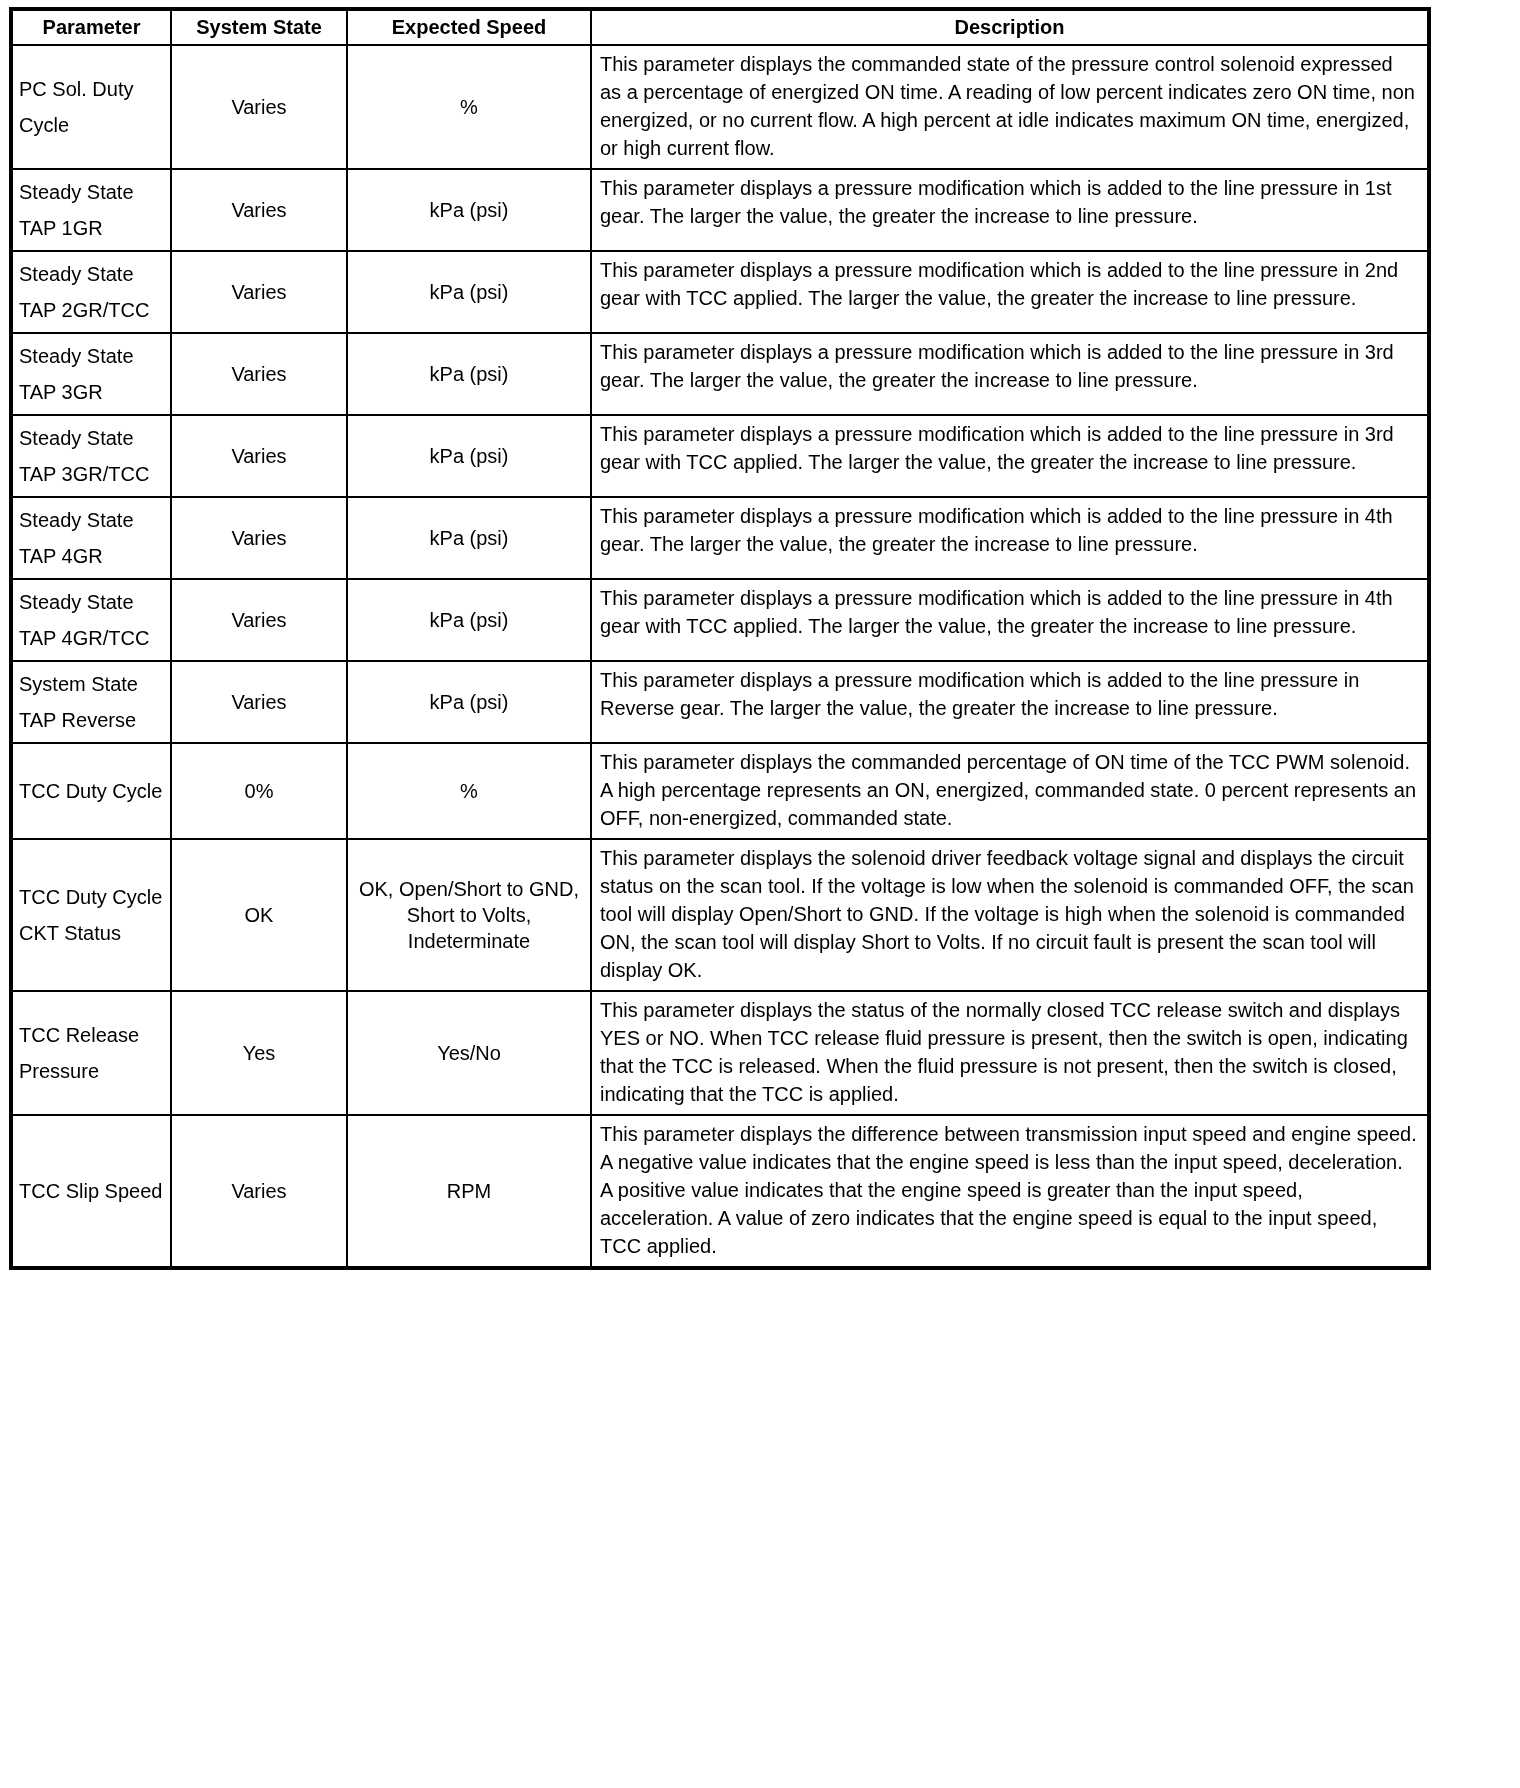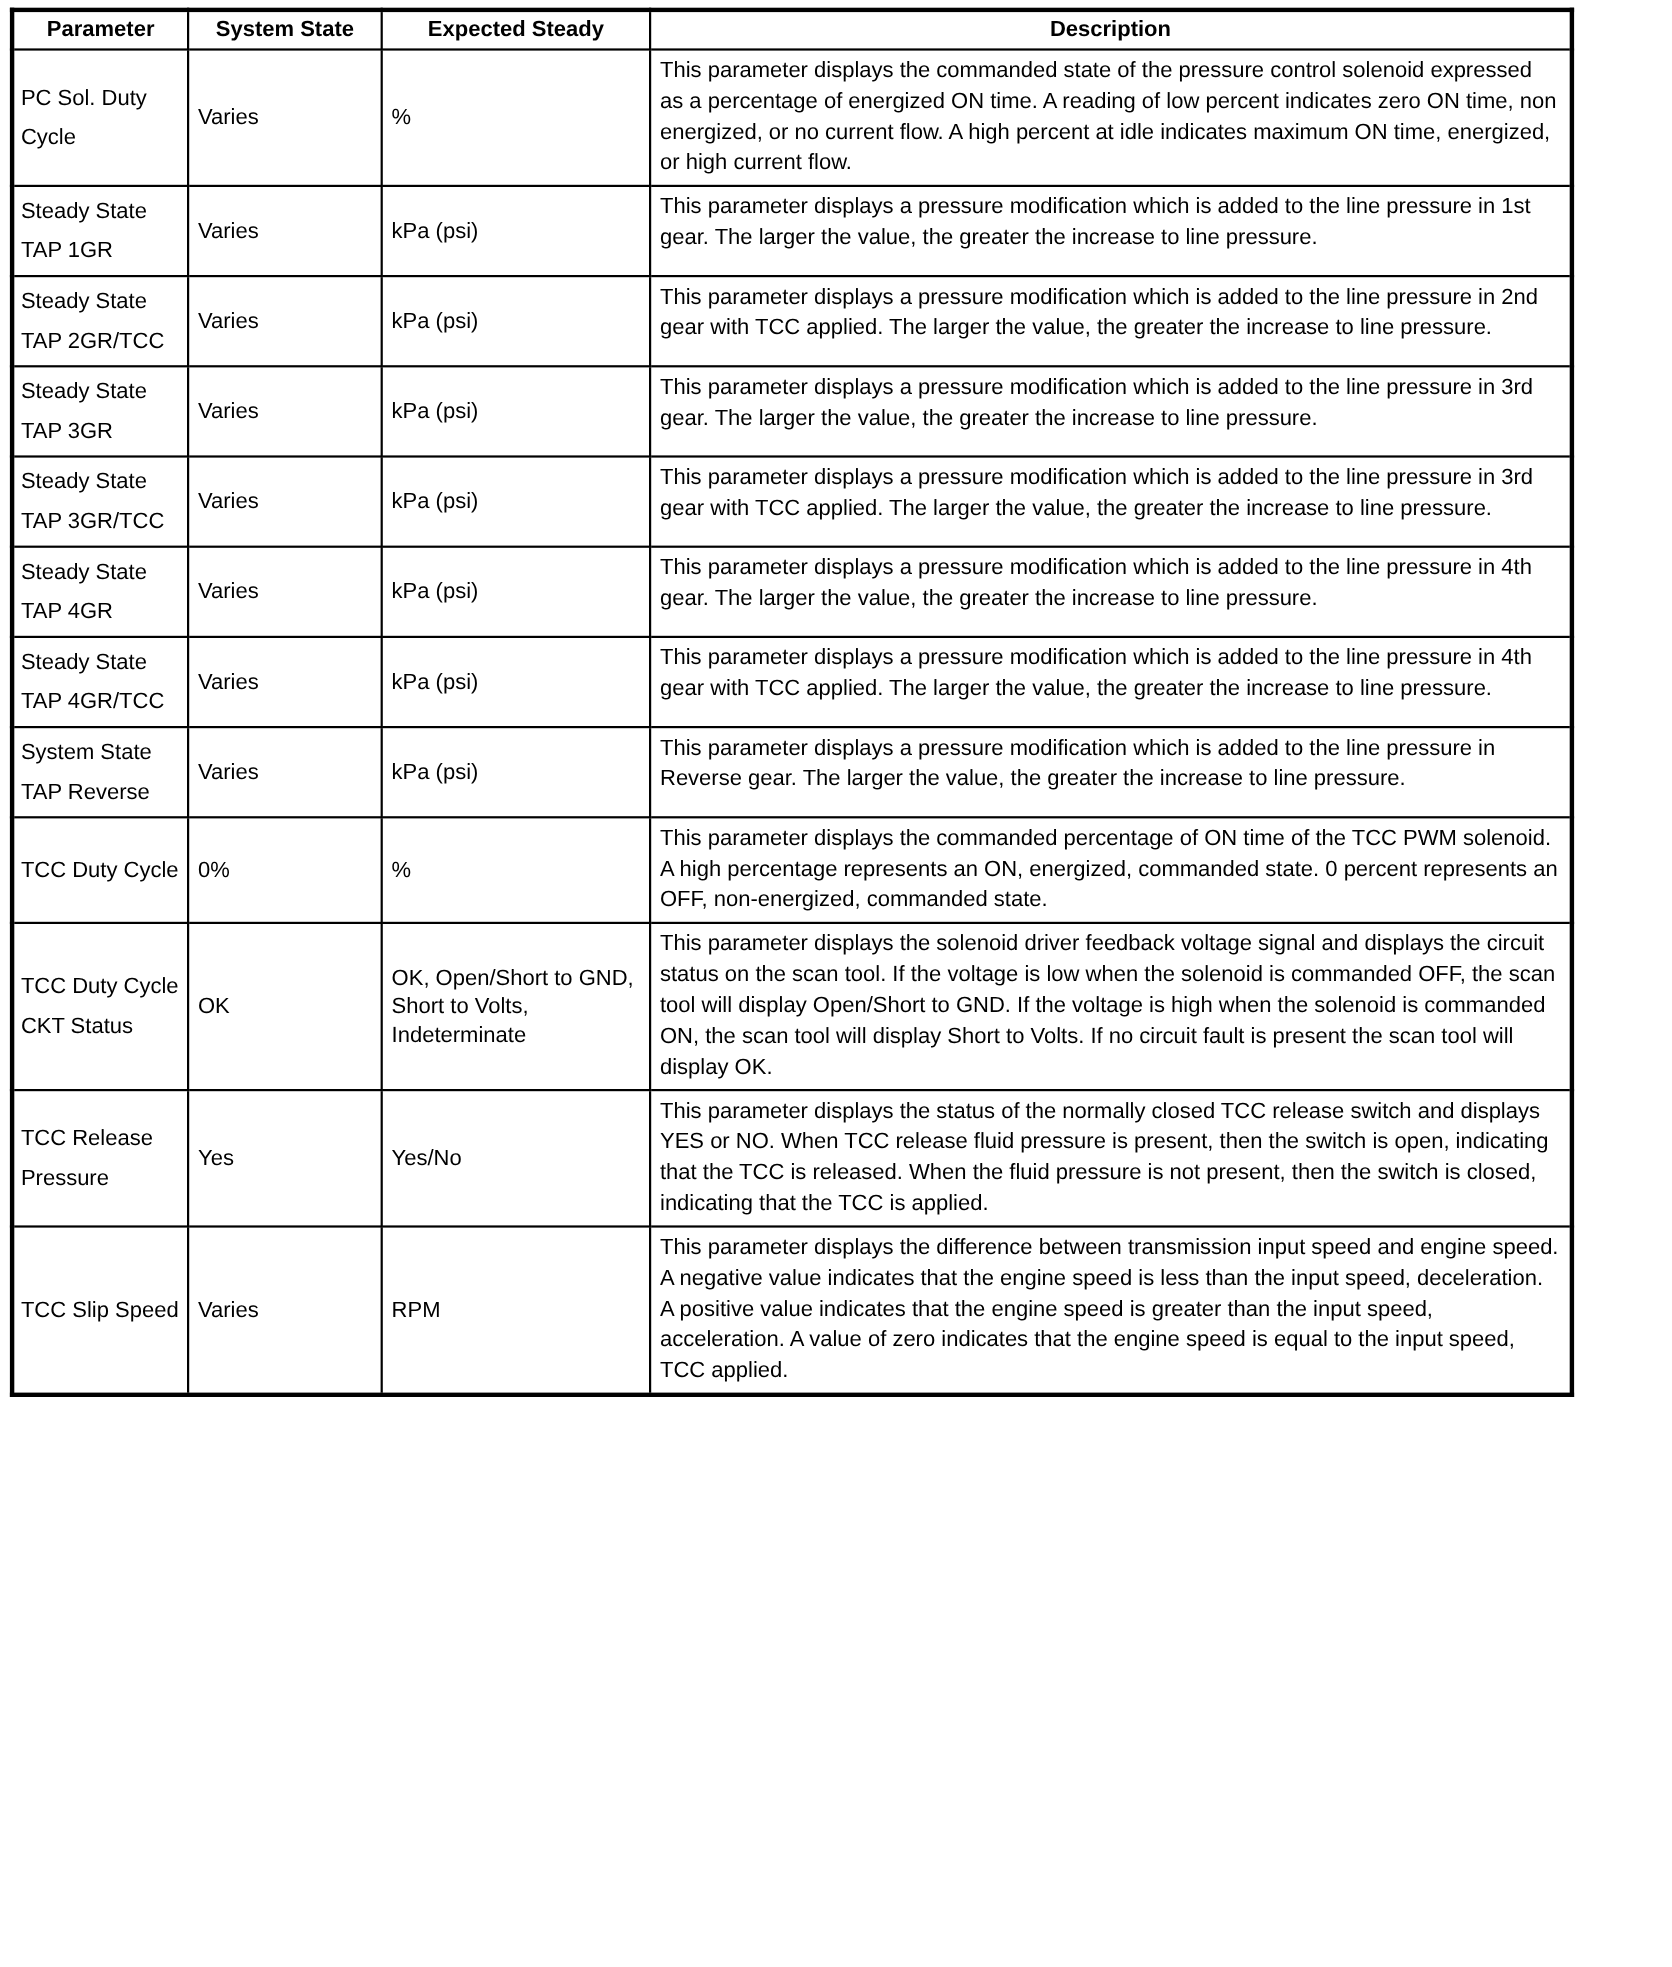--- a/index.html
+++ b/index.html
@@ -36,20 +36,21 @@
   }
   td.cell-param {
     vertical-align: middle;
     text-align: left;
     padding: 4px 4px 4px 6px;
     line-height: 36px;
   }
   td.cell-state,
   td.cell-expected {
     vertical-align: middle;
+    text-align: center;
     padding: 4px 8px;
     line-height: 26px;
     border-radius: 21px;
   }
   td.cell-desc {
     vertical-align: top;
     text-align: left;
     padding: 4px 8px 6px 8px;
     line-height: 28px;
   }
@@ -62,21 +63,21 @@
     <colgroup>
       <col style="width:160px">
       <col style="width:176px">
       <col style="width:244px">
       <col>
     </colgroup>
     <thead>
       <tr>
         <th>Parameter</th>
         <th>System State</th>
-        <th>Expected Steady</th>
+        <th>Expected Speed</th>
         <th>Description</th>
       </tr>
     </thead>
     <tbody>
       <tr>
         <td class="cell-param">PC Sol. Duty Cycle</td>
         <td class="cell-state">Varies</td>
         <td class="cell-expected">%</td>
         <td class="cell-desc">This parameter displays the commanded state of the pressure control solenoid expressed as a percentage of energized ON time. A reading of low percent indicates zero ON time, non energized, or no current flow. A high percent at idle indicates maximum ON time, energized, or high current flow.</td>
       </tr>

